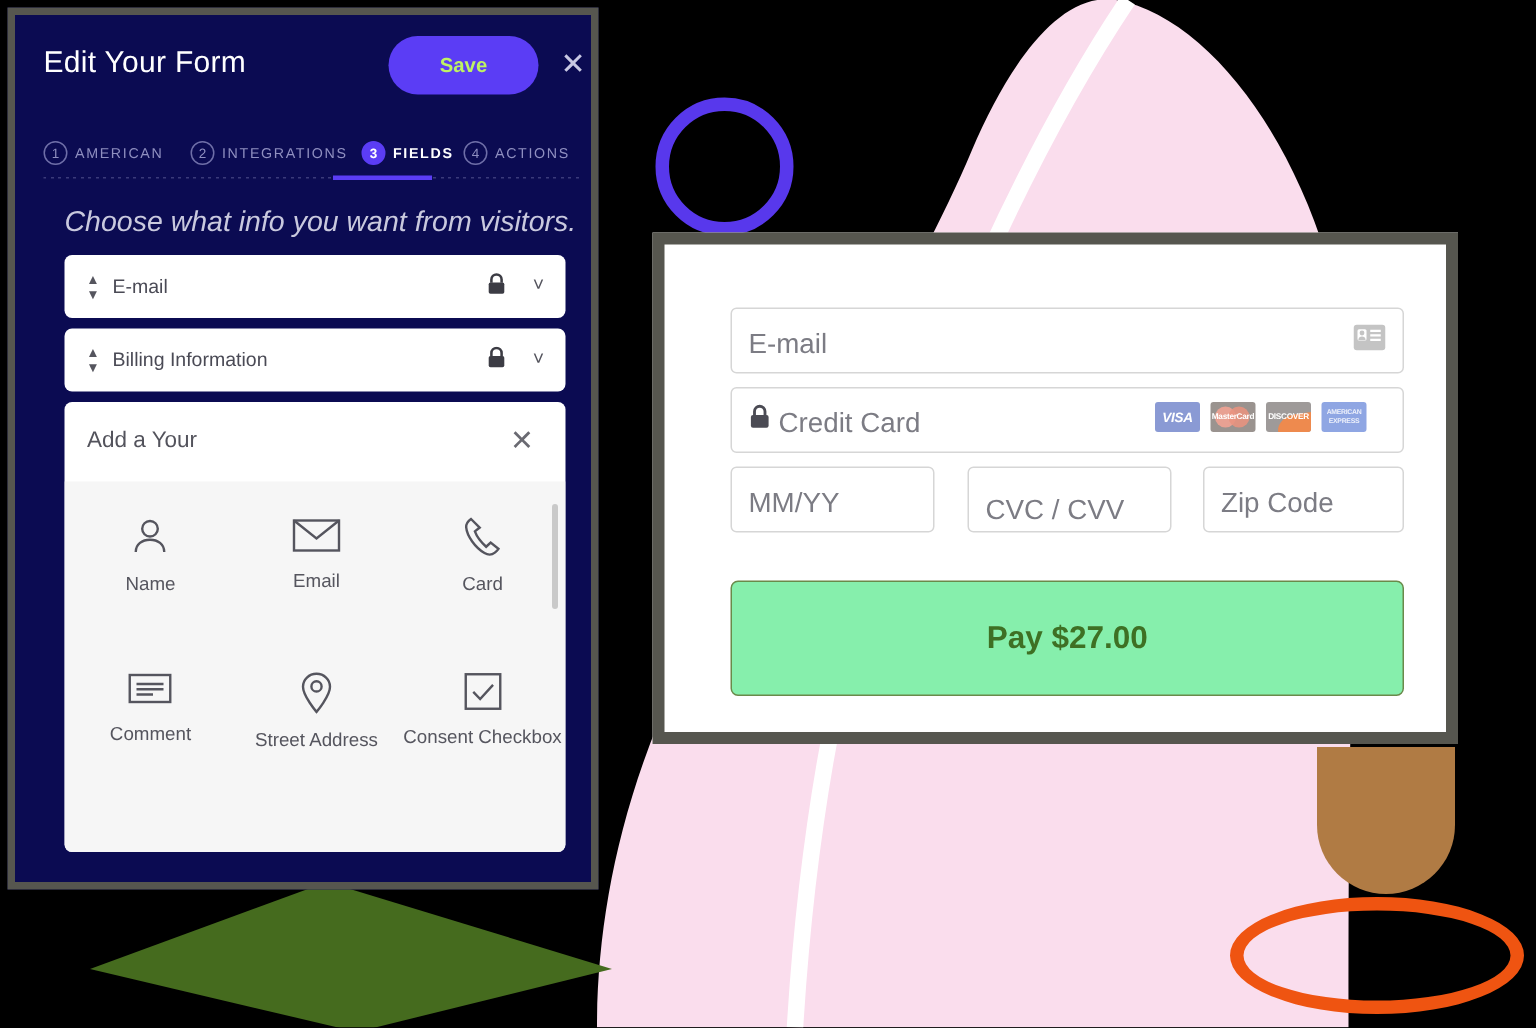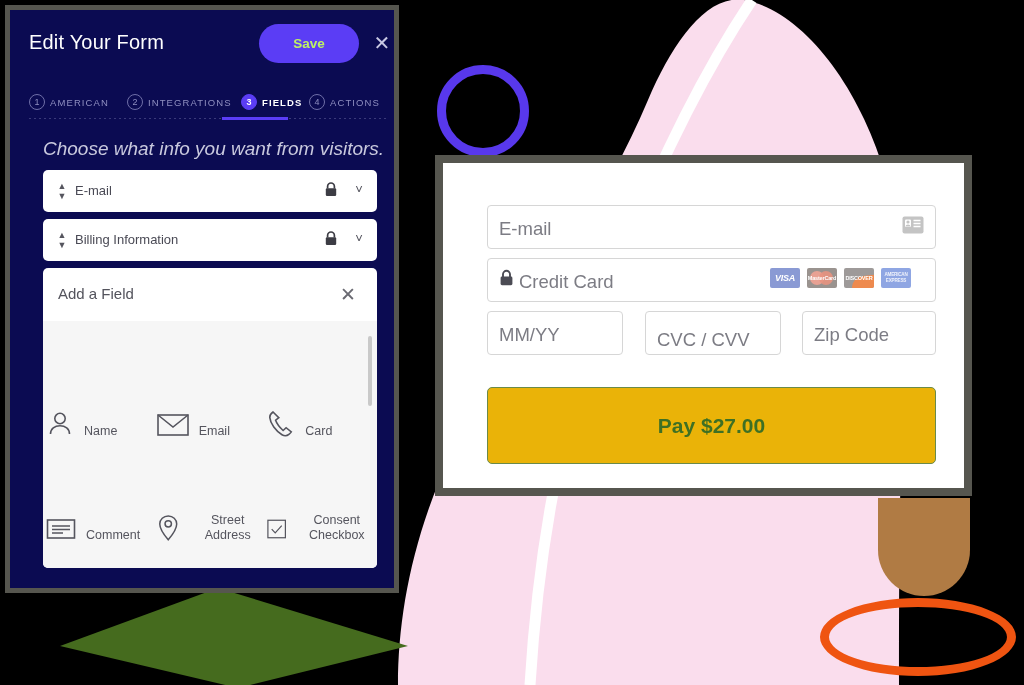--- a/index.html
+++ b/index.html
@@ -109,21 +109,21 @@
     position:absolute; left:294px; top:16px; width:22px; height:22px;
     color:#6a6a72; font-size:19px; line-height:21px; text-align:center; cursor:pointer;
   }
   #field-grid {
     position:absolute; left:0; top:53px; width:334px; height:247px;
     background:#f6f6f6; display:grid;
     grid-template-columns:repeat(3,1fr); grid-template-rows:repeat(2,104px);
     padding-top:14px; padding-left:2px;
   }
   .field-tile {
-    display:flex; flex-direction:row; align-items:flex-end; gap:9px;
+    display:flex; flex-direction:column; align-items:center; gap:9px;
     cursor:pointer; padding-top:8px;
   }
   .field-tile .tile-label {
     color:#55555e; font-size:12.5px; text-align:center; line-height:15px;
   }
   .field-tile svg { stroke:#55555e; fill:none; stroke-width:1.6; }
   #grid-scrollbar {
     position:absolute; left:325px; top:68px; width:4px; height:70px;
     background:#c9c9c9; border-radius:2px; cursor:pointer;
   }
@@ -168,21 +168,21 @@
   .brand-amex { background:#8fa6e3; }
   .brand-amex span { color:#eef1fb; font-size:4.6px; line-height:6px; }
   #ck-mmyy { left:44px; top:148px; width:136px; height:44px; }
   #ck-mmyy-ph { left:56px; top:161px; }
   #ck-cvc { left:202px; top:148px; width:136px; height:44px; }
   #ck-cvc-ph { left:214px; top:166px; }
   #ck-zip { left:359px; top:148px; width:134px; height:44px; }
   #ck-zip-ph { left:371px; top:161px; }
   #pay-button {
     position:absolute; left:44px; top:224px; width:449px; height:77px;
-    background:#eab308; border:1.5px solid #6a8a4a; border-radius:5px;
+    background:#86efac; border:1.5px solid #6a8a4a; border-radius:5px;
     color:#3e7024; font-size:21px; font-weight:bold;
     font-family:"Liberation Sans", sans-serif; cursor:pointer;
   }
 </style>
 </head>
 <body>
 
 <div id="stage">
 
   <svg id="pink-blob" class="deco" viewBox="0 0 1024 685" xmlns="http://www.w3.org/2000/svg">
@@ -251,21 +251,21 @@
         <svg width="14" height="15" viewBox="0 0 14 15">
           <path d="M3.6 6.5V4.4a3.4 3.4 0 0 1 6.8 0v2.1" fill="none" stroke="#3c3c44" stroke-width="1.7"></path>
           <rect x="1.8" y="6.3" width="10.4" height="7.6" rx="1.2" fill="#3c3c44"></rect>
         </svg>
       </span>
       <div class="chev">˅</div>
     </div>
 
     <div id="add-field-card">
       <div id="add-field-header">
-        <div id="add-field-title">Add a Field</div>
+        <div id="add-field-title">Add a Your</div>
         <div id="add-field-close">✕</div>
       </div>
 
       <div id="field-grid">
 
         <div class="field-tile">
           <svg width="30" height="30" viewBox="0 0 30 30">
             <circle cx="15" cy="9.5" r="5.2"></circle>
             <path d="M5.5 25c0-5.2 4.3-8.2 9.5-8.2s9.5 3 9.5 8.2"></path>
           </svg>

